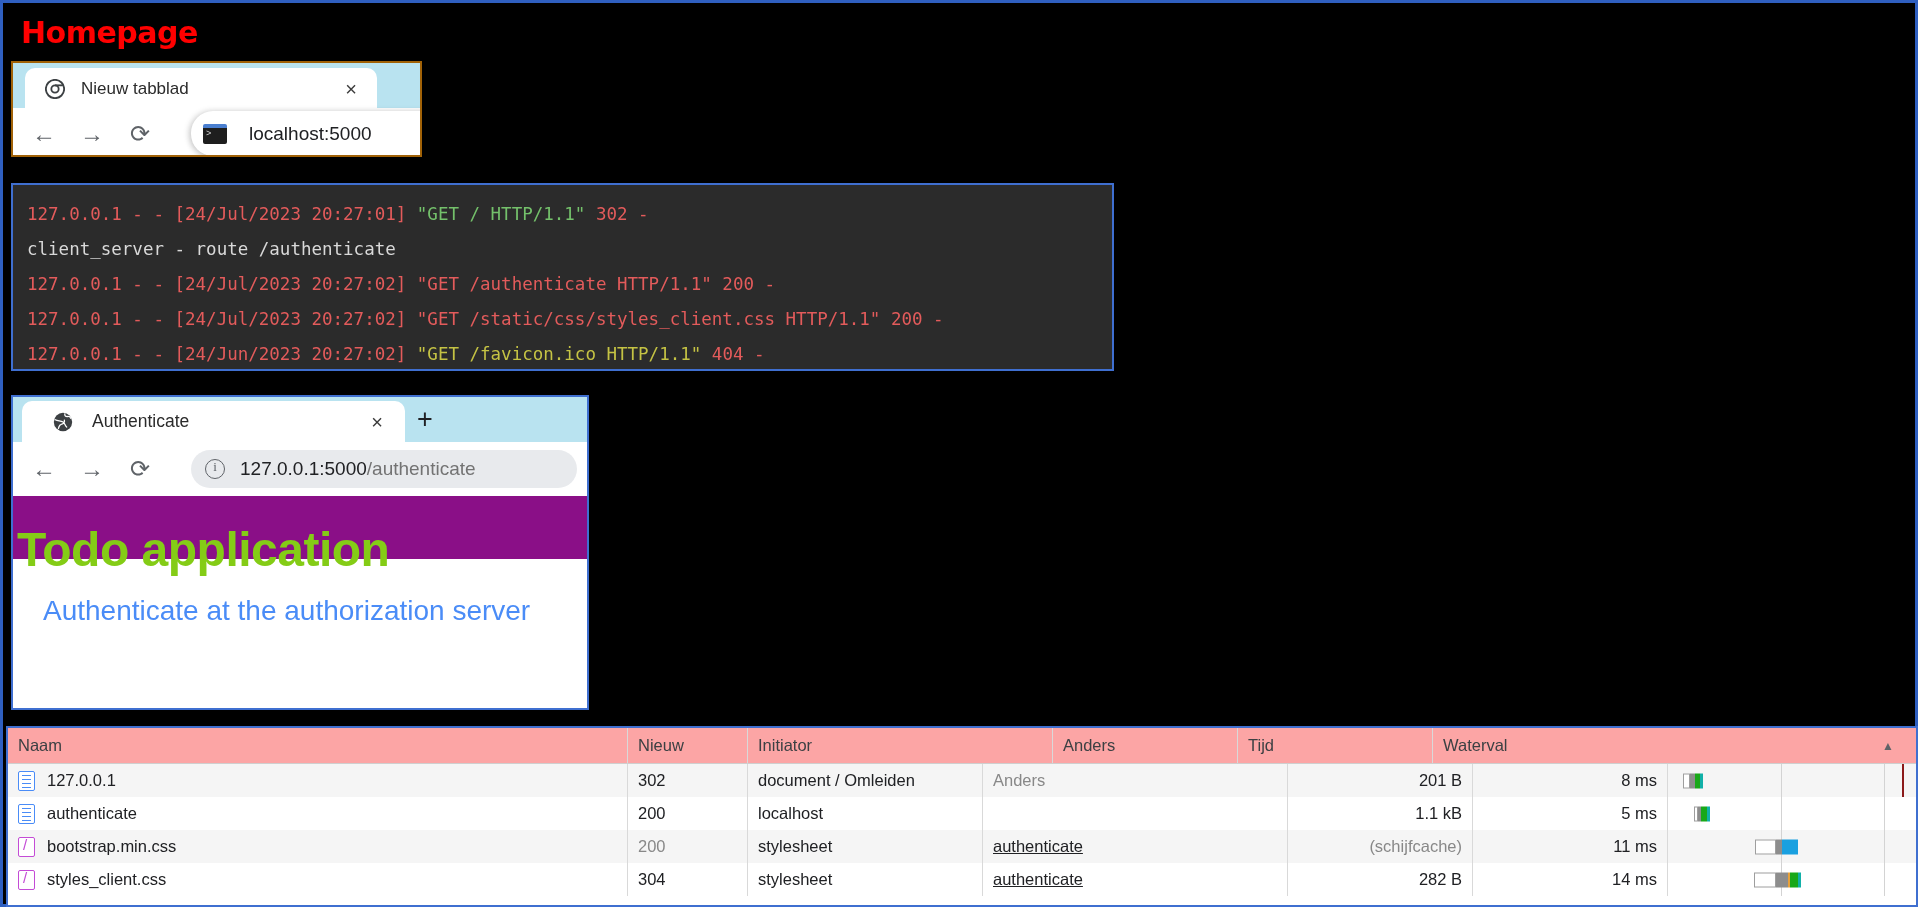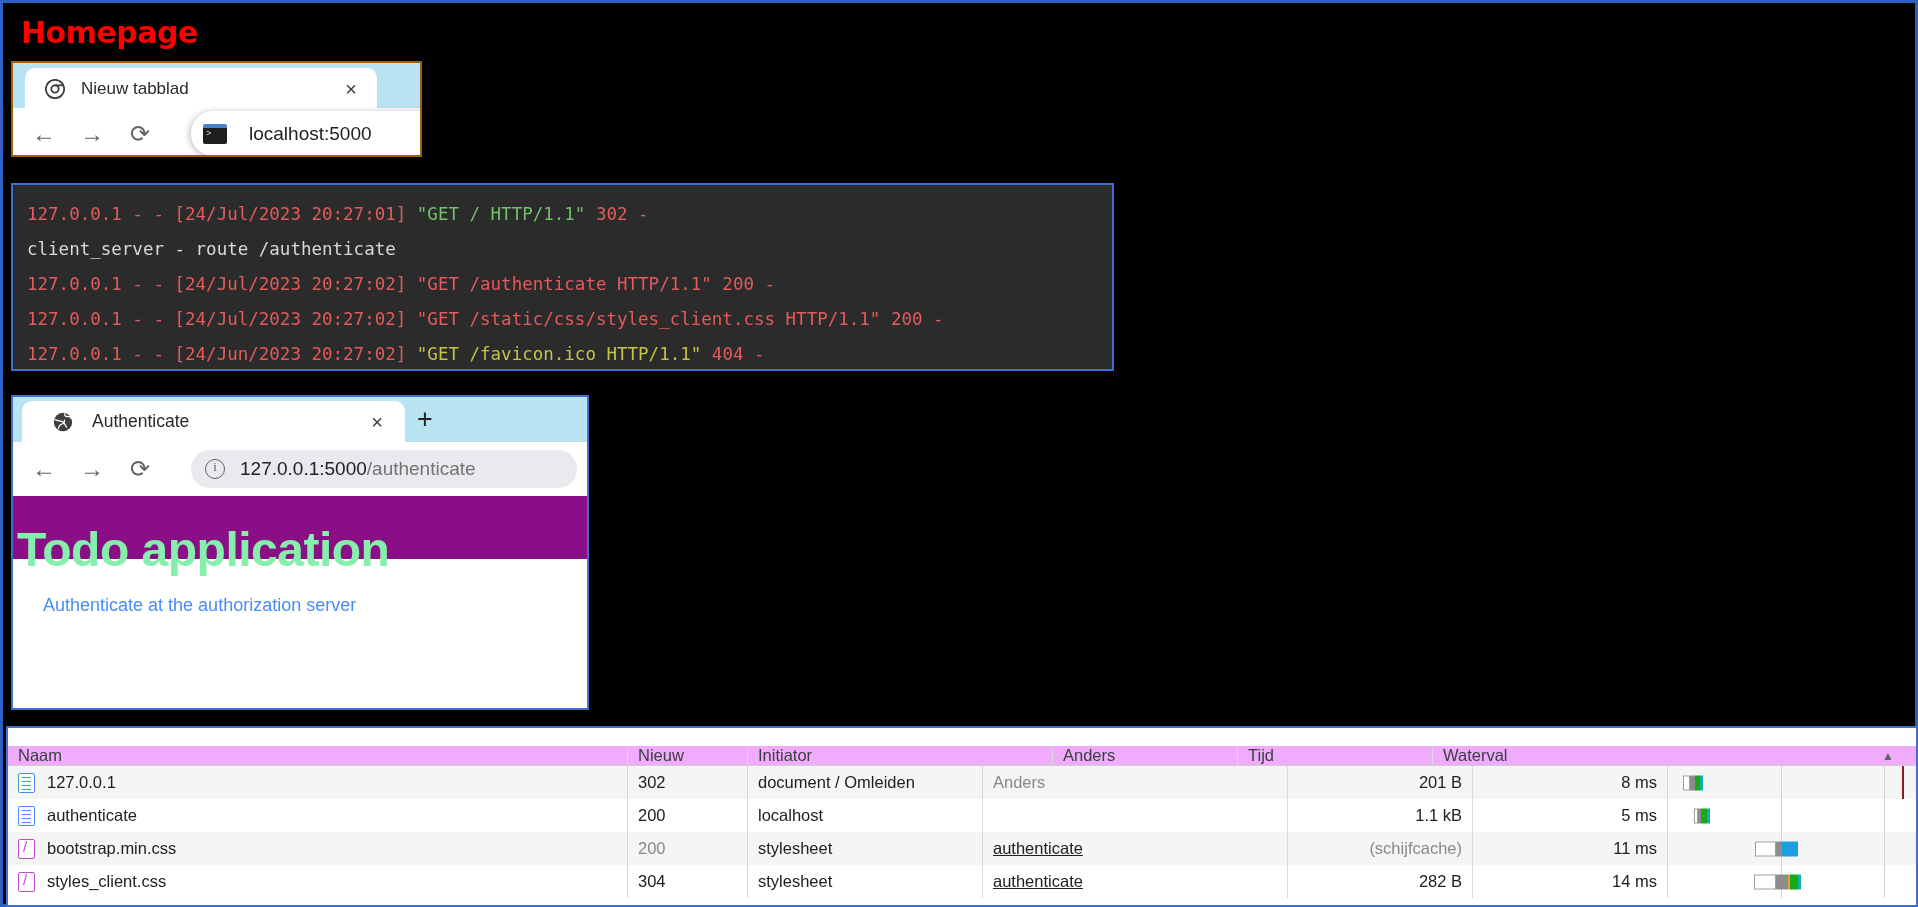--- a/index.html
+++ b/index.html
@@ -155,46 +155,45 @@
   .ca-urltext { margin-left: 15px; font-size: 19px; color: #202124; }
   .ca-urltext .dim { color: #737373; }
 
   .todo-banner {
     background: #8a0f87;
     height: 63px;
     display: flex; align-items: center;
     padding-left: 4px;
   }
   .todo-banner span {
-    color: #86efac; font-size: 48px; font-weight: bold;
+    color: #84cc16; font-size: 48px; font-weight: bold;
     font-family: "Liberation Sans", sans-serif; letter-spacing: -0.5px; margin-top: 44px;
   }
   .auth-body { background: #ffffff; height: 150px; padding: 36px 0 0 30px; }
   .auth-link {
-    color: #4a8cf7; font-size: 18px; text-decoration: none;
+    color: #4a8cf7; font-size: 28px; text-decoration: none;
     font-family: "Liberation Sans", sans-serif;
   }
 
   
   .devtools {
     position: absolute;
     left: 3px; top: 723px;
     width: 1912px; height: 181px;
     background: #ffffff;
     border: 2px solid #3f6fd0;
     font-size: 16.5px;
     color: #202124;
     overflow: hidden;
   }
   .net-row { display: flex; height: 33px; align-items: center; }
   .net-head {
-    height: 20px; background: #f0abfc;
+    height: 36px; background: #fca5a5;
     border-bottom: 1px solid #cfcfcf;
     color: #3c4043;
-    margin-top: 18px;
   }
   .c { padding: 0 10px; border-right: 1px solid #d9d9d9;
        overflow: hidden; white-space: nowrap; display: flex;
        align-items: center; height: 100%; }
   .c-name  { width: 620px; }
   .c-stat  { width: 120px; }
   .c-type  { width: 235px; }
   .c-init  { width: 305px; }
   .c-size  { width: 185px; justify-content: flex-end; }
   .c-time  { width: 195px; justify-content: flex-end; }

